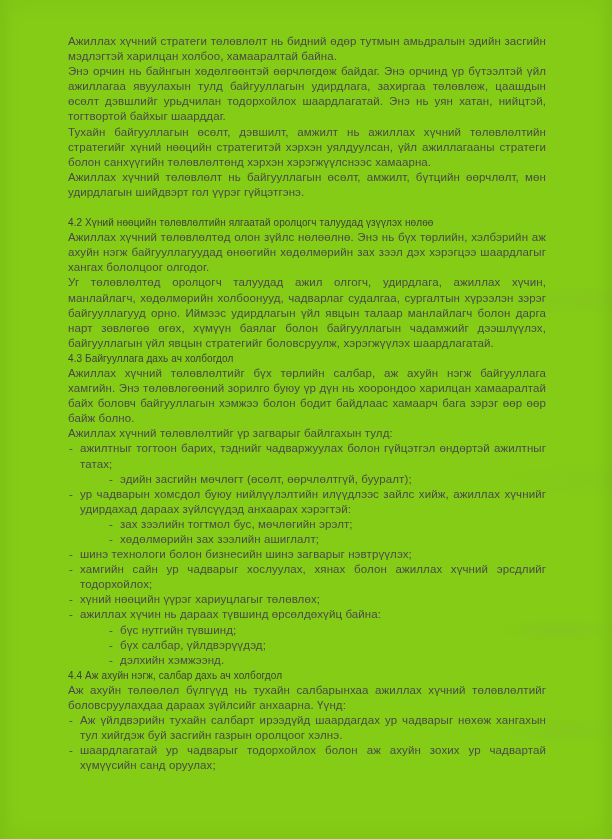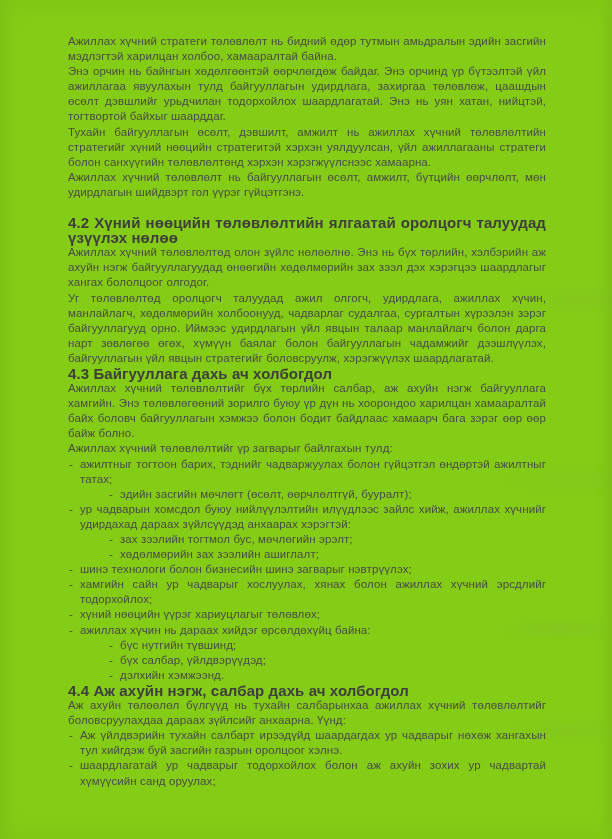--- a/index.html
+++ b/index.html
@@ -37,22 +37,22 @@
     width: 478px;
     font-size: 11.5px;
     line-height: 15.1px;
     text-align: justify;
     letter-spacing: 0.1px;
   }
   .content p {
     margin: 0;
   }
   .heading {
-    font-size: 15px;
-    font-weight: bold;
+    font-size: 10px;
+    font-weight: normal;
     color: #3e3e3e;
     margin: 0;
     text-align: justify;
   }
   .heading.gap-above {
     margin-top: 15px;
   }
   .li {
     position: relative;
     padding-left: 12px;
@@ -89,21 +89,21 @@
     <p>Ажиллах хүчний төлөвлөлтийг үр загварыг байлгахын тулд:</p>
 
     <div class="li l1"><span>ажилтныг тогтоон барих, тэднийг чадваржуулах болон гүйцэтгэл өндөртэй ажилтныг татах;</span></div>
     <div class="li l2"><span>эдийн засгийн мөчлөгт (өсөлт, өөрчлөлтгүй, бууралт);</span></div>
     <div class="li l1"><span>ур чадварын хомсдол буюу нийлүүлэлтийн илүүдлээс зайлс хийж, ажиллах хүчнийг удирдахад дараах зүйлсүүдэд анхаарах хэрэгтэй:</span></div>
     <div class="li l2"><span>зах зээлийн тогтмол бус, мөчлөгийн эрэлт;</span></div>
     <div class="li l2"><span>хөдөлмөрийн зах зээлийн ашиглалт;</span></div>
     <div class="li l1"><span>шинэ технологи болон бизнесийн шинэ загварыг нэвтрүүлэх;</span></div>
     <div class="li l1"><span>хамгийн сайн ур чадварыг хослуулах, хянах болон ажиллах хүчний эрсдлийг тодорхойлох;</span></div>
     <div class="li l1"><span>хүний нөөцийн үүрэг хариуцлагыг төлөвлөх;</span></div>
-    <div class="li l1"><span>ажиллах хүчин нь дараах хийдэг өрсөлдөхүйц байна:</span></div>
+    <div class="li l1"><span>ажиллах хүчин нь дараах түвшинд өрсөлдөхүйц байна:</span></div>
     <div class="li l2"><span>бүс нутгийн түвшинд;</span></div>
     <div class="li l2"><span>бүх салбар, үйлдвэрүүдэд;</span></div>
     <div class="li l2"><span>дэлхийн хэмжээнд.</span></div>
 
     <h2 class="heading">4.4 Аж ахуйн нэгж, салбар дахь ач холбогдол</h2>
     <p>Аж ахуйн төлөөлөл бүлгүүд нь тухайн салбарынхаа ажиллах хүчний төлөвлөлтийг боловсруулахдаа дараах зүйлсийг анхаарна. Үүнд:</p>
 
     <div class="li l1"><span>Аж үйлдвэрийн тухайн салбарт ирээдүйд шаардагдах ур чадварыг нөхөж хангахын тул хийгдэж буй засгийн газрын оролцоог хэлнэ.</span></div>
     <div class="li l1"><span>шаардлагатай ур чадварыг тодорхойлох болон аж ахуйн зохих ур чадвартай хүмүүсийн санд оруулах;</span></div>
   </main>

